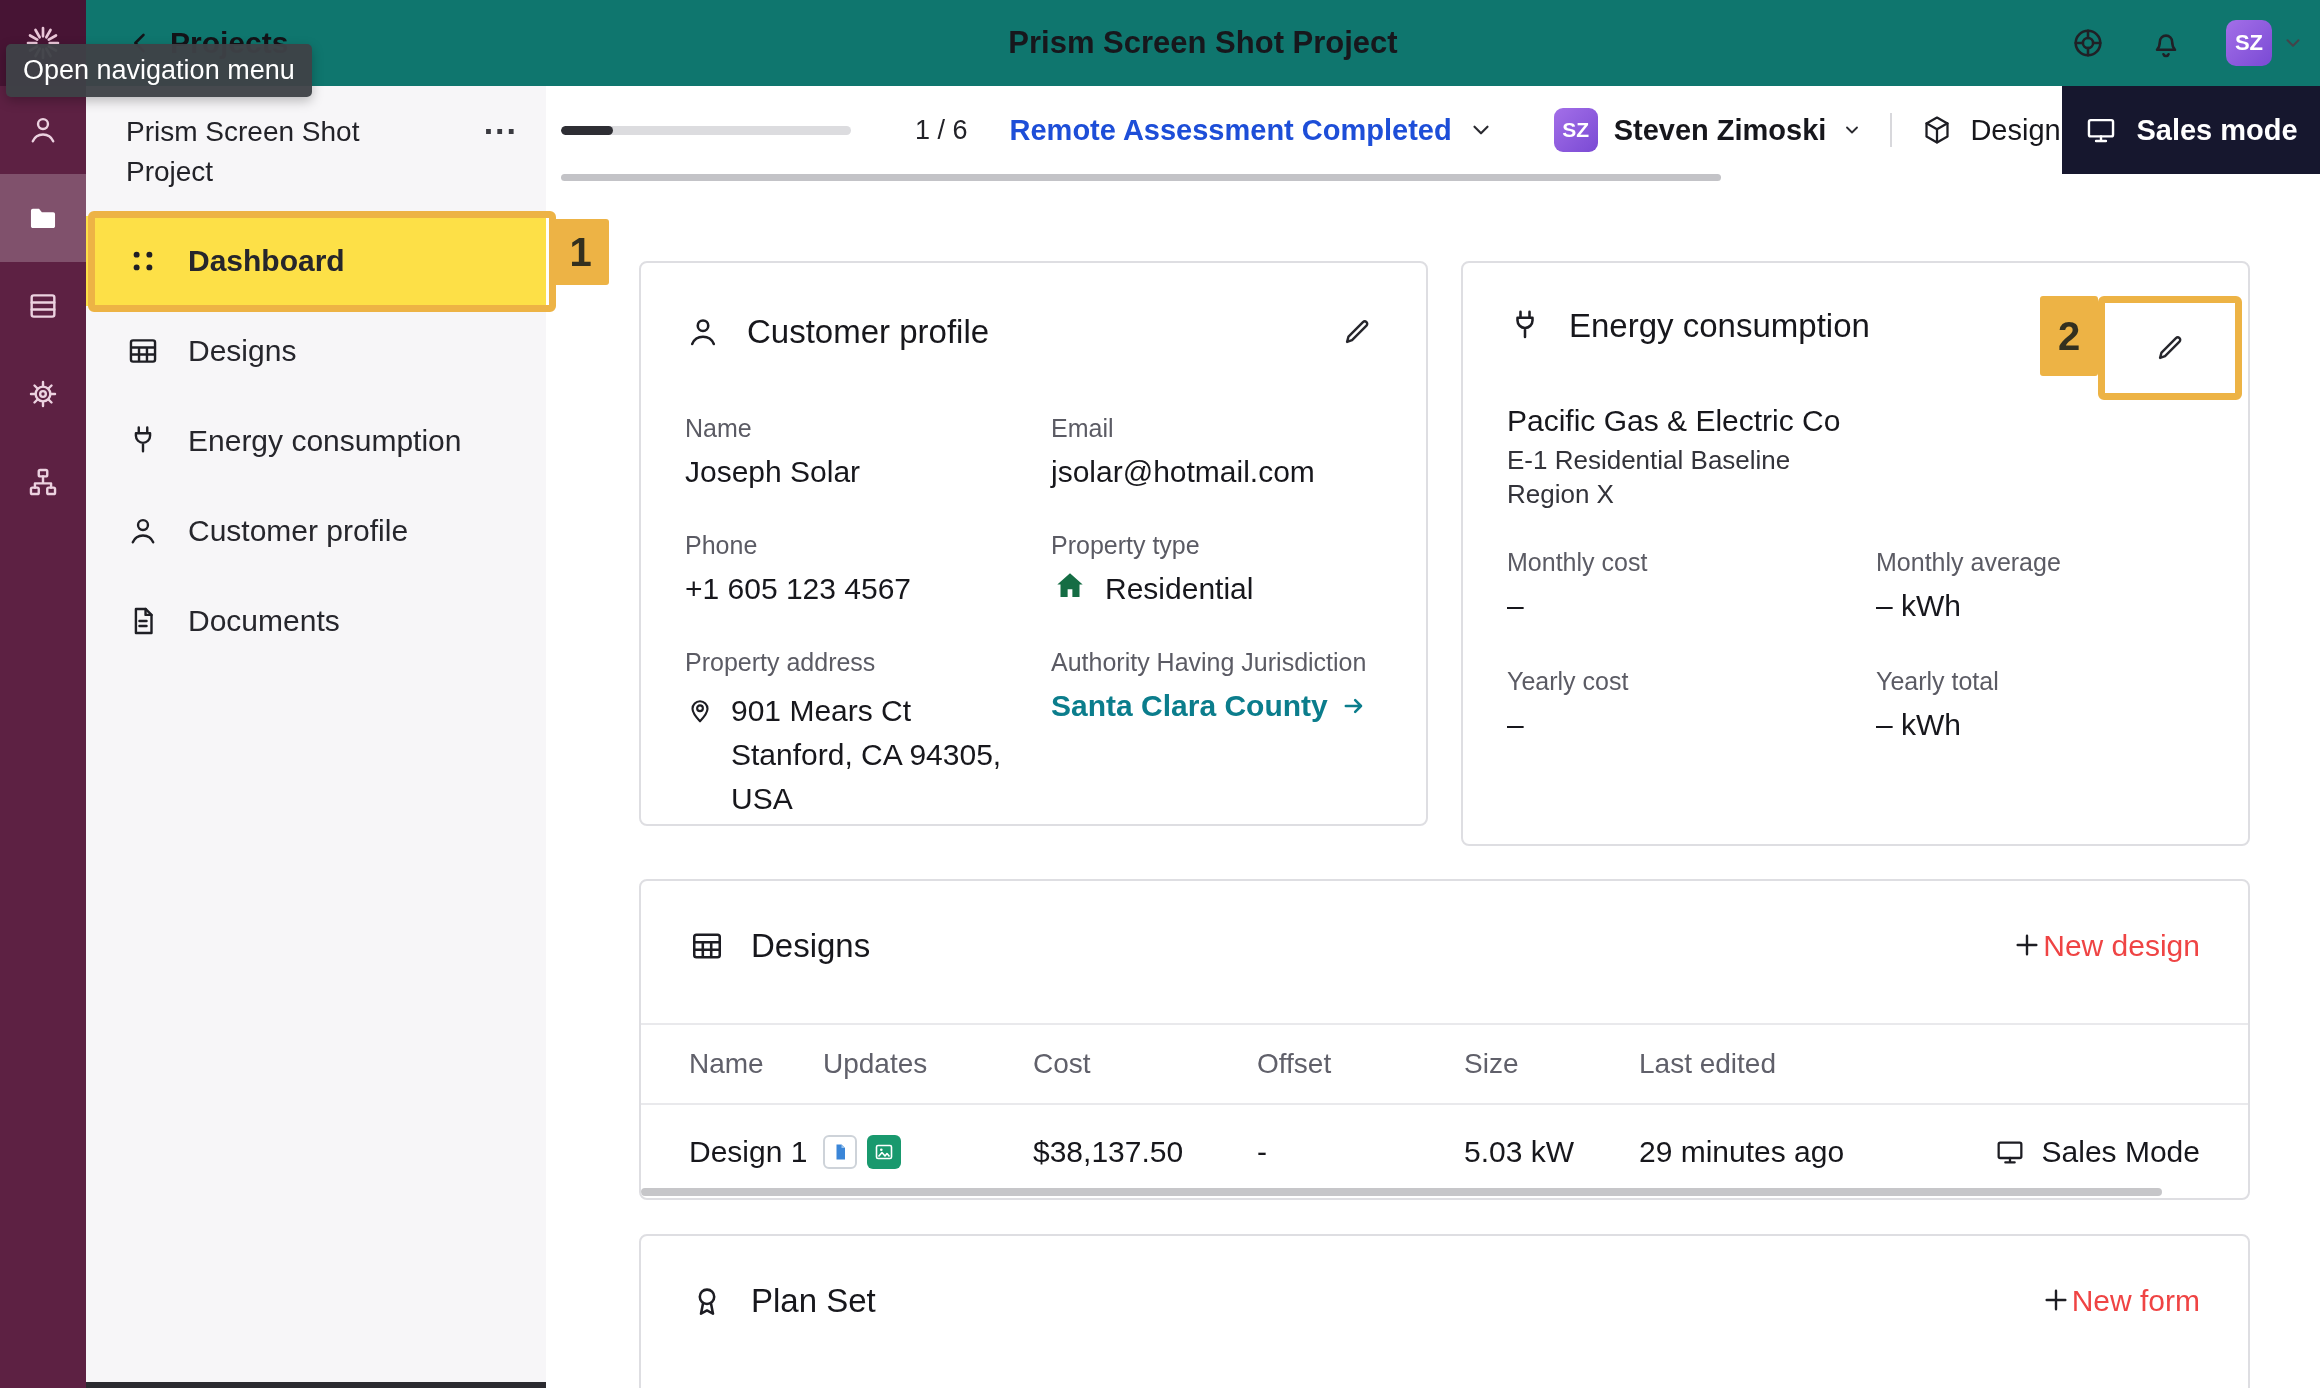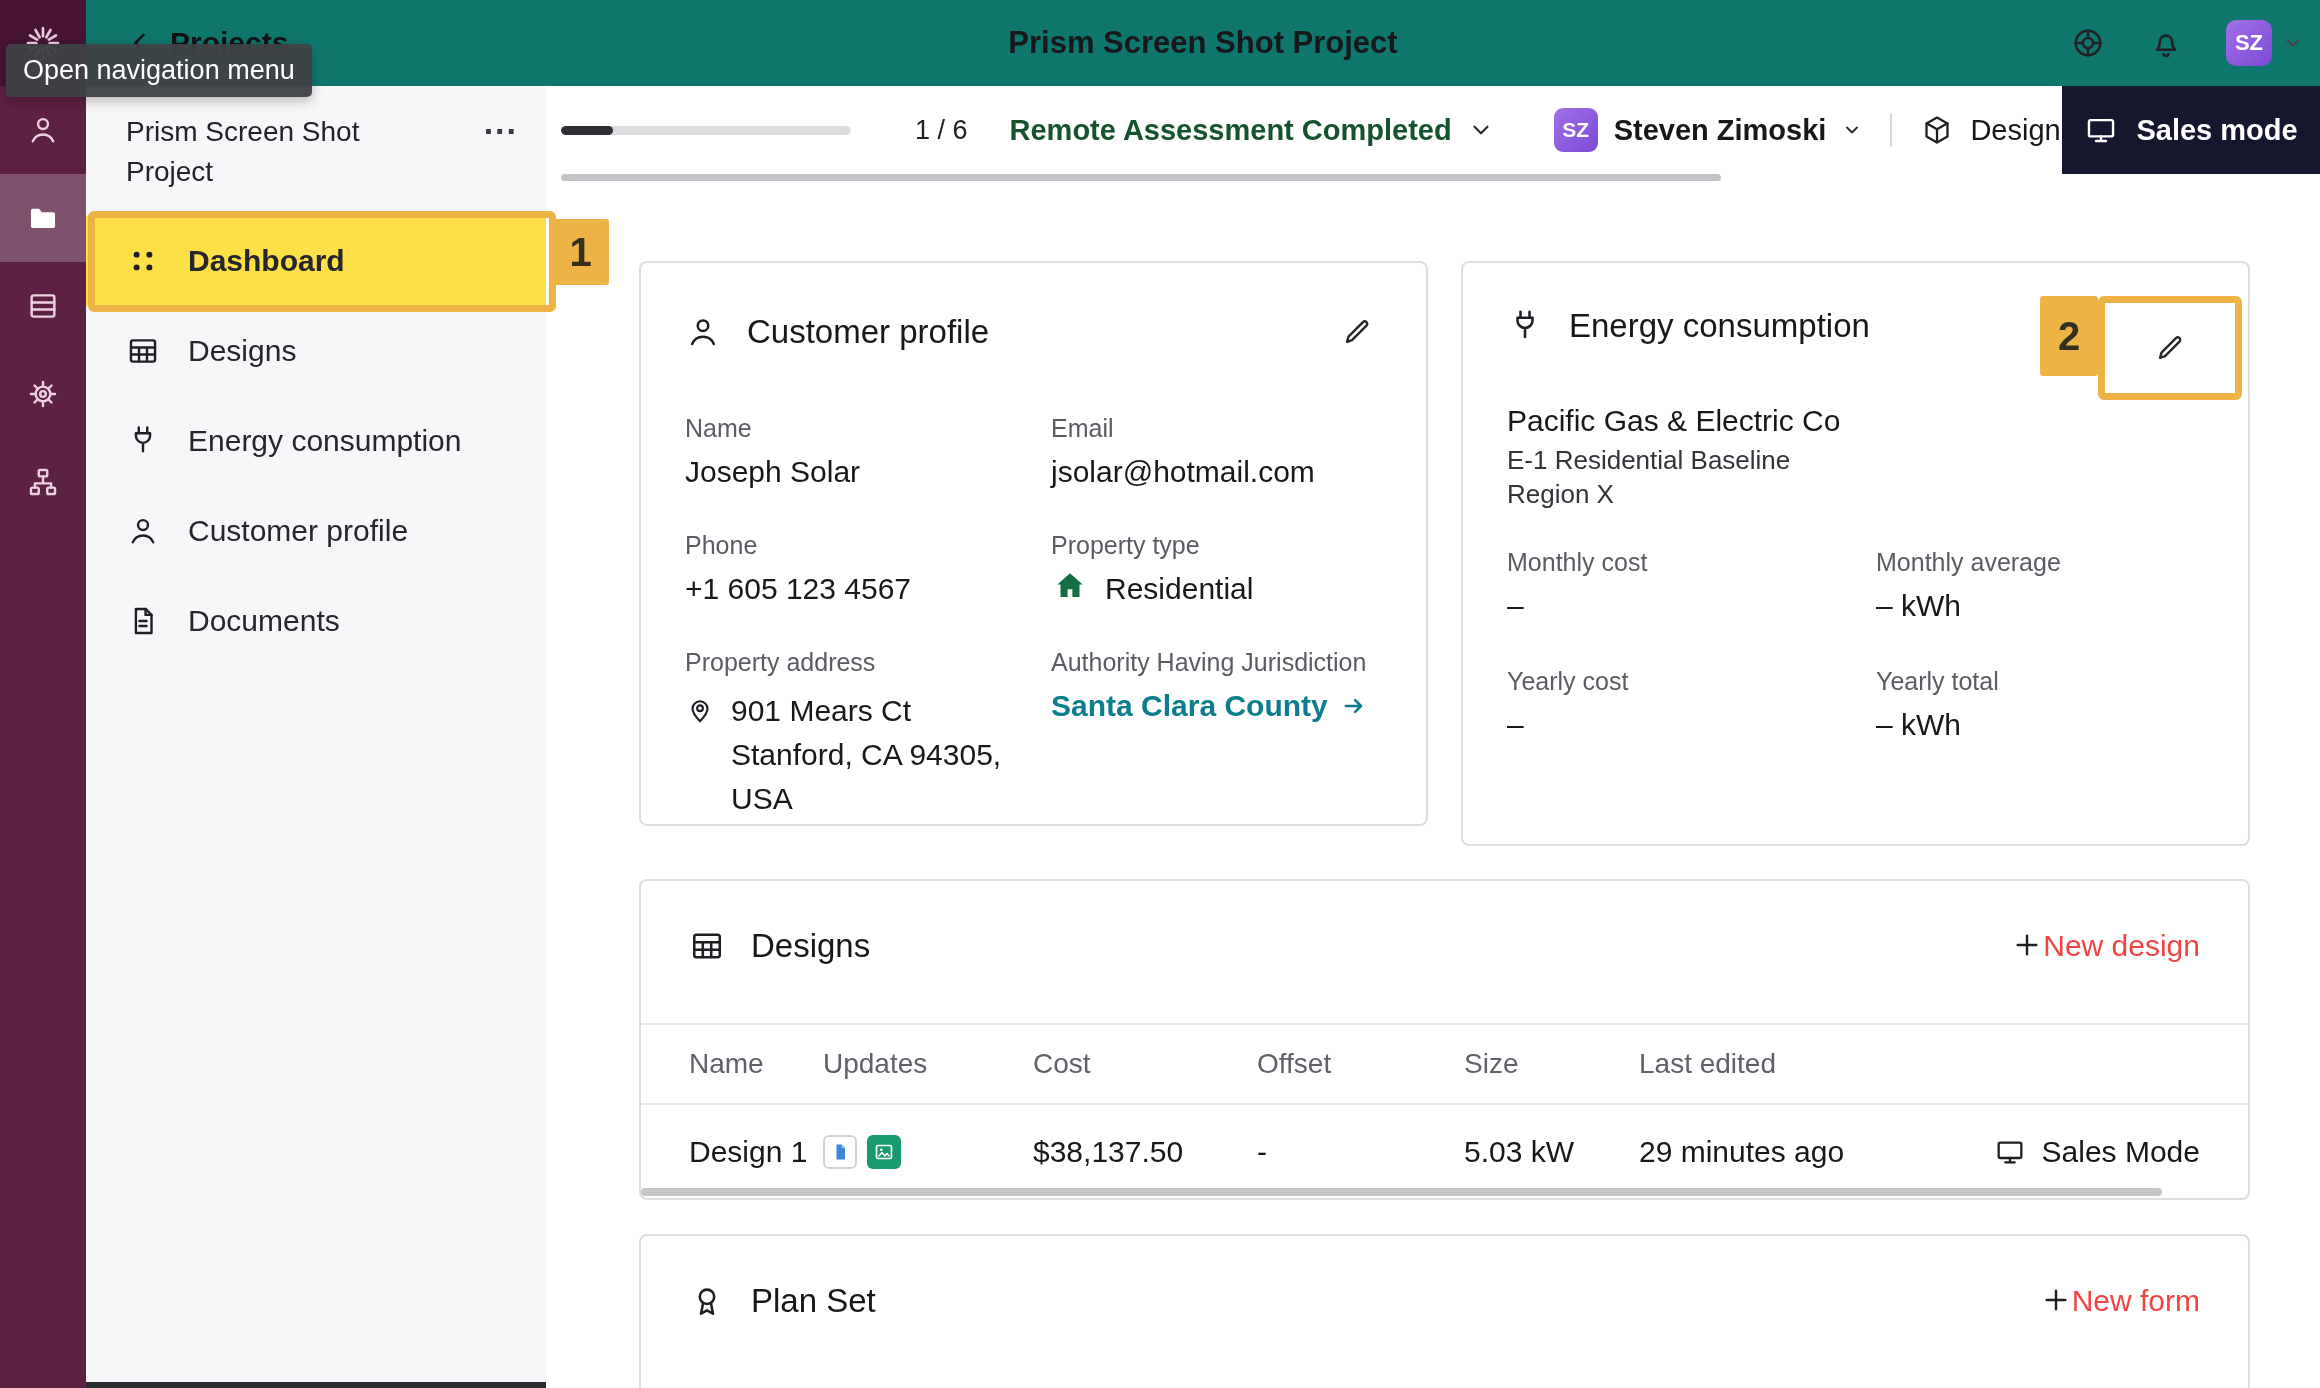--- a/index.html
+++ b/index.html
@@ -74,21 +74,21 @@
     background: #2b2b30; z-index: 7; cursor: pointer;
   }
 
   
   .main { position: absolute; left: 546px; top: 86px; right: 0; bottom: 0; background: #fff; }
   .toolbar { height: 88px; display: flex; align-items: center; padding-left: 15px; position: relative; }
   .progress-track { width: 290px; height: 9px; border-radius: 5px; background: #dcdcdf; overflow: hidden; }
   .progress-fill { height: 100%; background: #2e2e34; border-radius: 5px; }
   .step-fraction { font-size: 27px; color: #222228; margin-left: 64px; }
   .tb-drop { display: flex; align-items: center; gap: 16px; background: none; border: none; cursor: pointer; font-family: inherit; }
-  .status-drop { margin-left: 42px; font-size: 29px; font-weight: 600; color: #14532d; }
+  .status-drop { margin-left: 42px; font-size: 29px; font-weight: 600; color: #1d4ed8; }
   .user-drop { margin-left: 60px; font-size: 29px; font-weight: 600; color: #17171c; }
   .tb-divider { width: 2px; height: 34px; background: #d8d8dc; margin: 0 28px; }
   .mode-drop { font-size: 29px; font-weight: 500; color: #17171c; }
   .sales-mode-btn {
     position: absolute; right: 0; top: 0; height: 88px; width: 258px;
     background: #16172e; color: #fff; border: none; cursor: pointer;
     display: flex; align-items: center; justify-content: center; gap: 18px;
     font-size: 29px; font-weight: 600; font-family: inherit;
   }
   .toolbar-hscroll { width: 1160px; height: 7px; border-radius: 4px; background: #c3c3c7; margin-left: 15px; cursor: pointer; }

